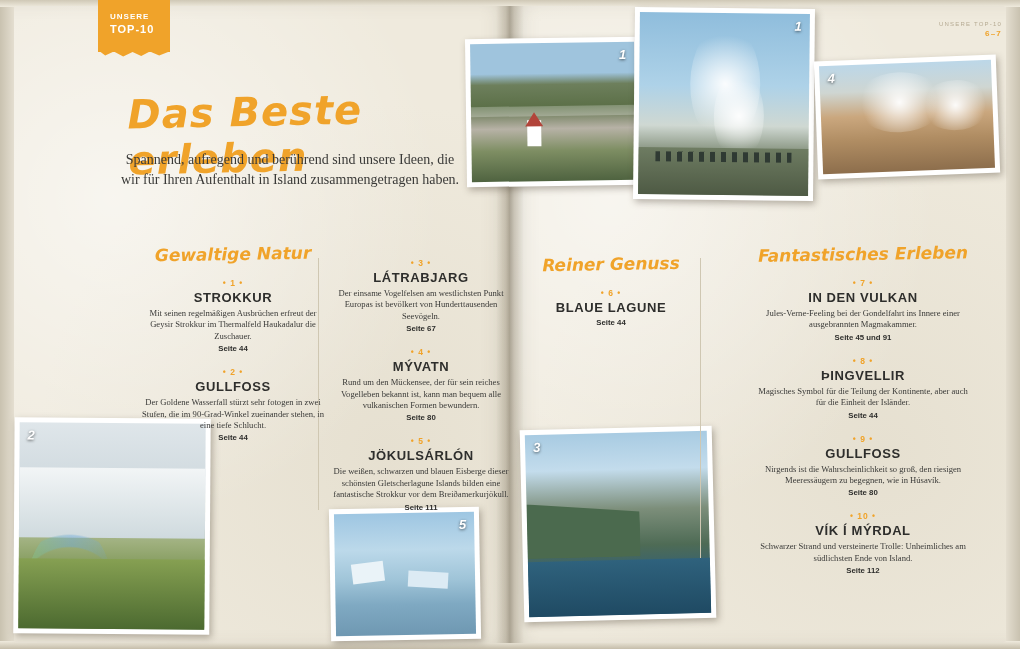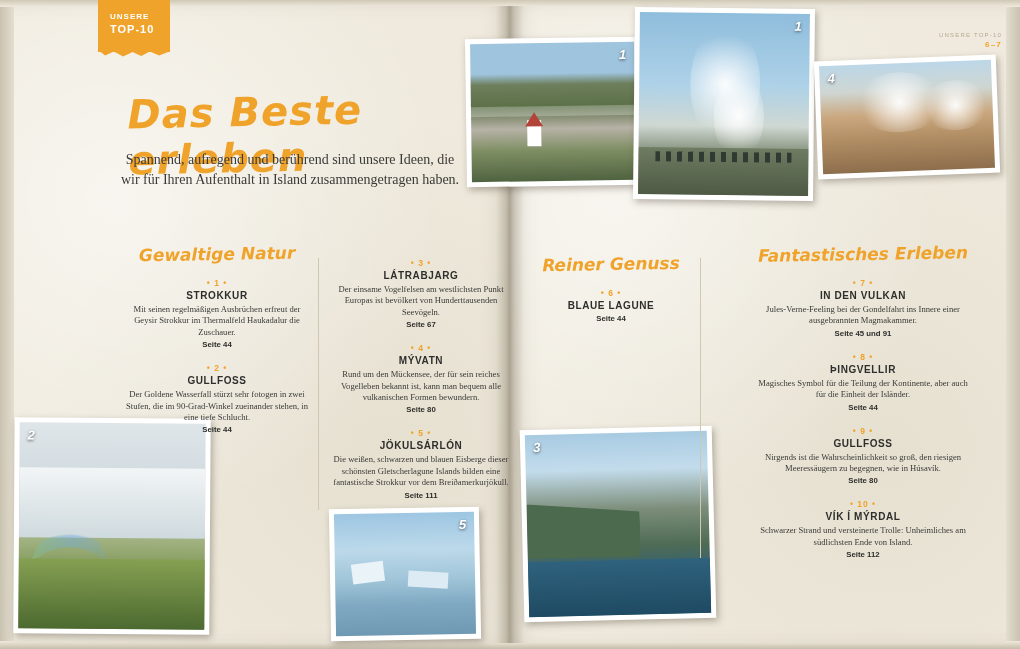--- a/index.html
+++ b/index.html
@@ -97,21 +97,21 @@
     left: 0; bottom: -6px;
     width: 72px; height: 8px;
     background: #f0a32a;
     clip-path: polygon(0 0, 10% 70%, 22% 20%, 35% 80%, 48% 25%, 60% 75%, 72% 18%, 85% 70%, 100% 15%, 100% 0);
   }
   .top10-tab .big { font-size: 11px; }
 
   .corner-ref {
     position: absolute;
     right: 18px;
-    top: 30px;
+    top: 19px;
     text-align: right;
     font-family: "Liberation Sans", sans-serif;
     color: #b6ab93;
     font-size: 6px;
     letter-spacing: 1.2px;
     line-height: 10px;
   }
   .corner-ref .pg { color: #f0a32a; font-weight: bold; font-size: 8px; }
 
   
@@ -211,21 +211,21 @@
     font-family: "Liberation Sans", sans-serif;
     font-weight: bold;
     font-size: 8.5px;
     color: #f0a32a;
     letter-spacing: 1px;
     margin-bottom: 2px;
   }
   .item-name {
     font-family: "Liberation Sans", sans-serif;
     font-weight: bold;
-    font-size: 10px;
+    font-size: 13px;
     letter-spacing: 0.6px;
     color: #2e2e2c;
     margin-bottom: 3px;
   }
   .item-text {
     font-size: 8.6px;
     line-height: 11.4px;
     color: #3a3a38;
   }
   .item-page {
@@ -316,21 +316,21 @@
     <div class="inner ph-latra">
       <div style="position:absolute;left:0;top:38%;width:62%;height:30%;background:#4b6a4e;clip-path:polygon(0 0,100% 18%,100% 100%,0 100%);"></div>
       <div style="position:absolute;left:0;bottom:0;width:100%;height:30%;background:linear-gradient(to bottom,#2f627d,#1f4a63);"></div>
       <div class="num num-tl">3</div>
     </div>
   </div>
 
   <div class="vrule" style="left:318px; top:258px; height:252px;"></div>
   <div class="vrule" style="left:700px; top:258px; height:300px;"></div>
 
-  <div class="col" style="left:124px; top:244px; width:186px;">
+  <div class="col" style="left:140px; top:244px; width:186px;">
     <div class="col-title">Gewaltige Natur</div>
     <div class="item">
       <div class="item-num">• 1 •</div>
       <div class="item-name">STROKKUR</div>
       <div class="item-text">Mit seinen regelmäßigen Ausbrüchen erfreut der Geysir Strokkur im Thermalfeld Haukadalur die Zuschauer.</div>
       <div class="item-page">Seite 44</div>
     </div>
     <div class="item">
       <div class="item-num">• 2 •</div>
       <div class="item-name">GULLFOSS</div>

